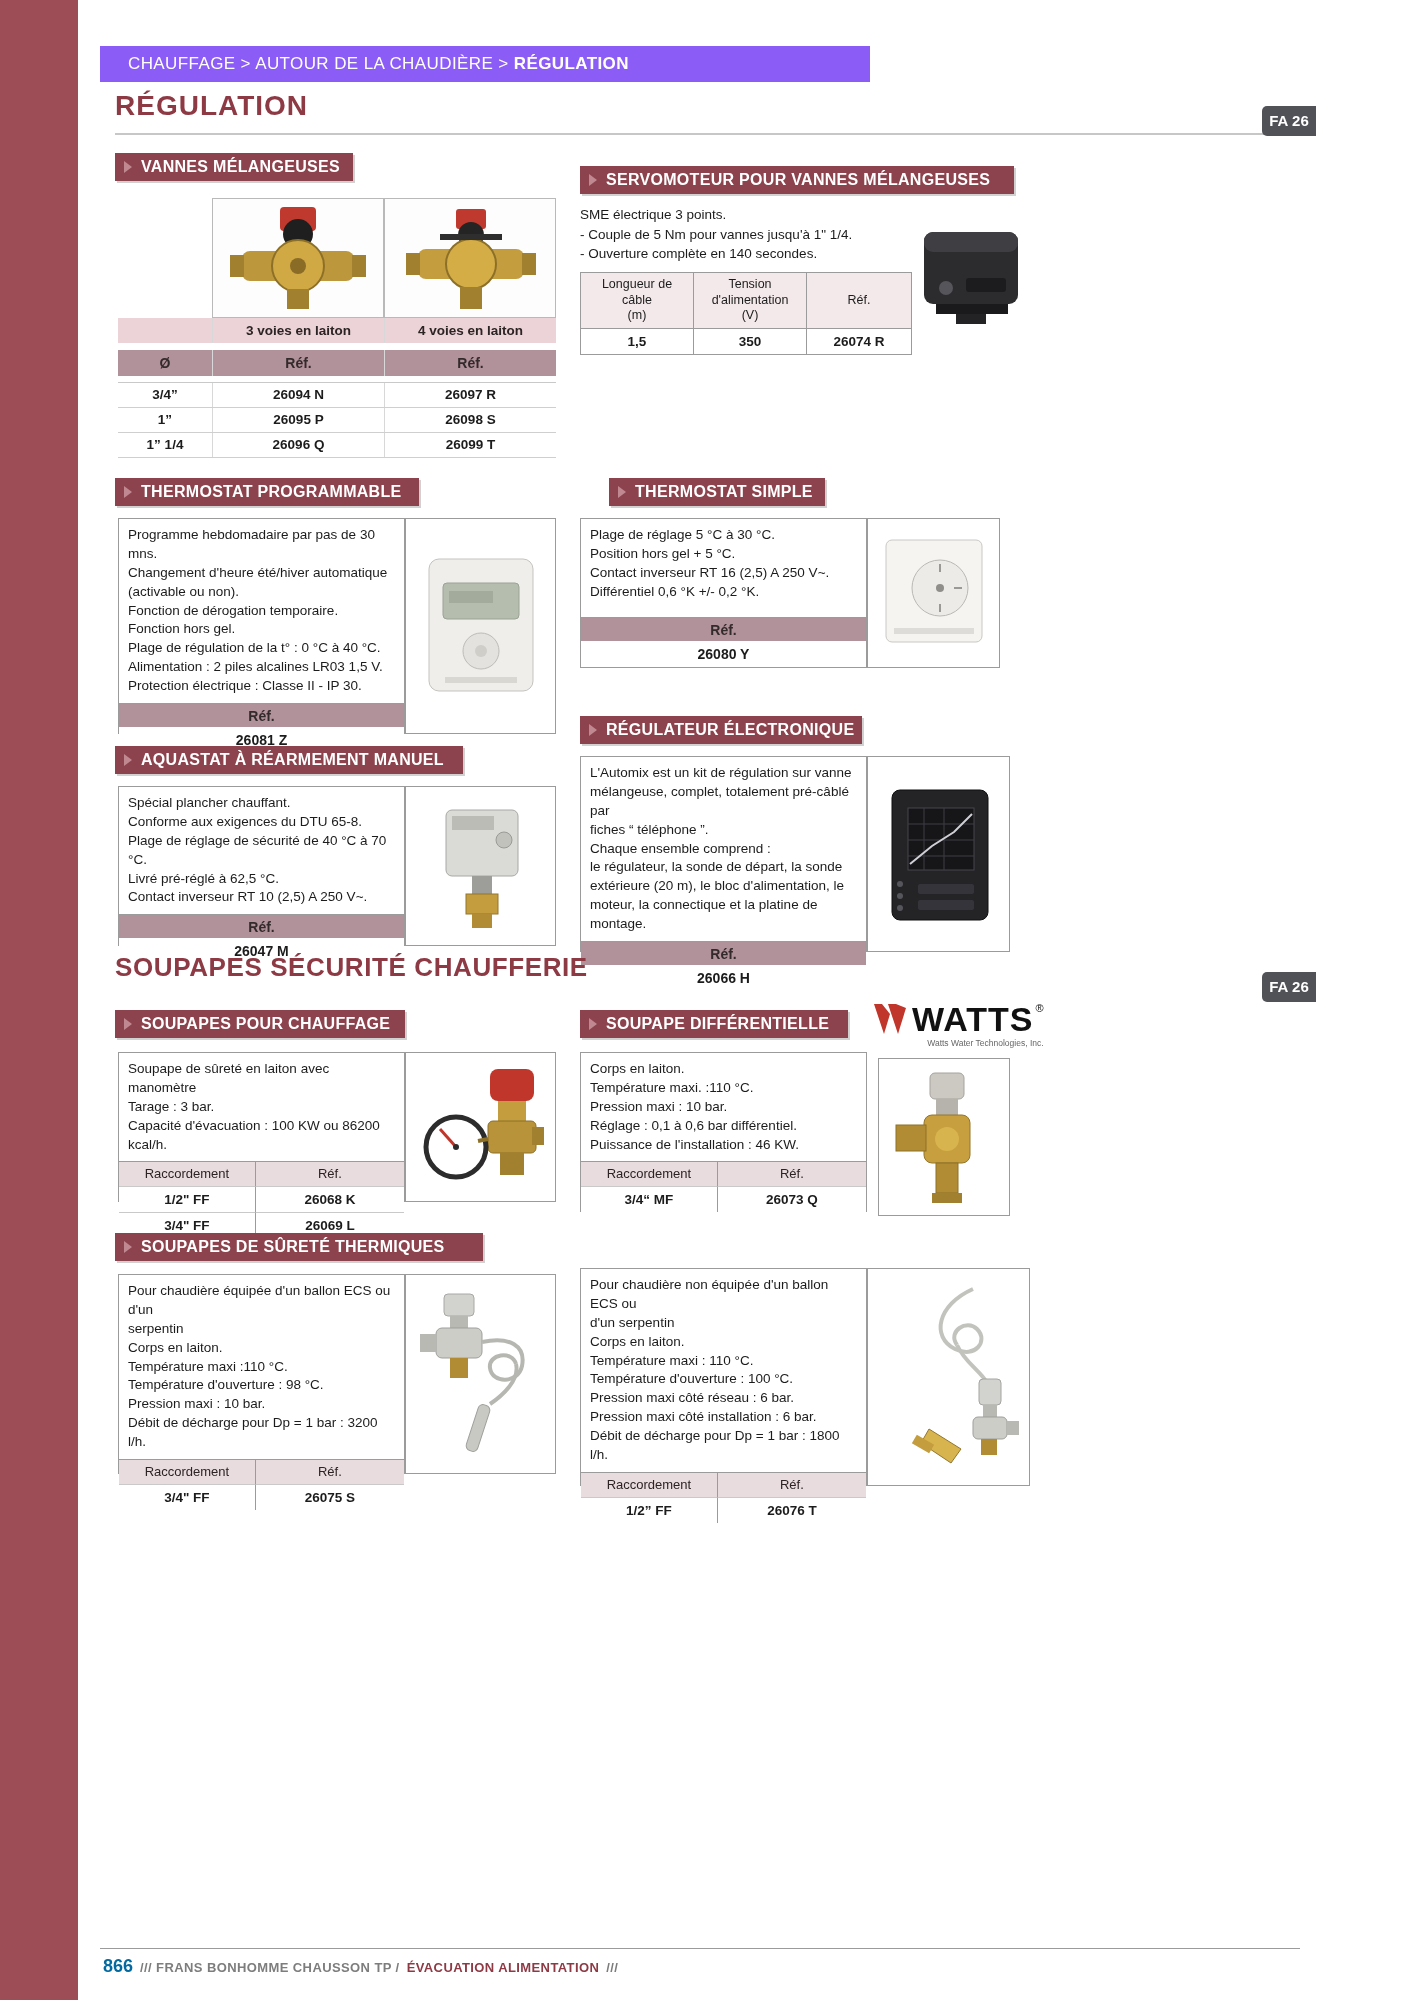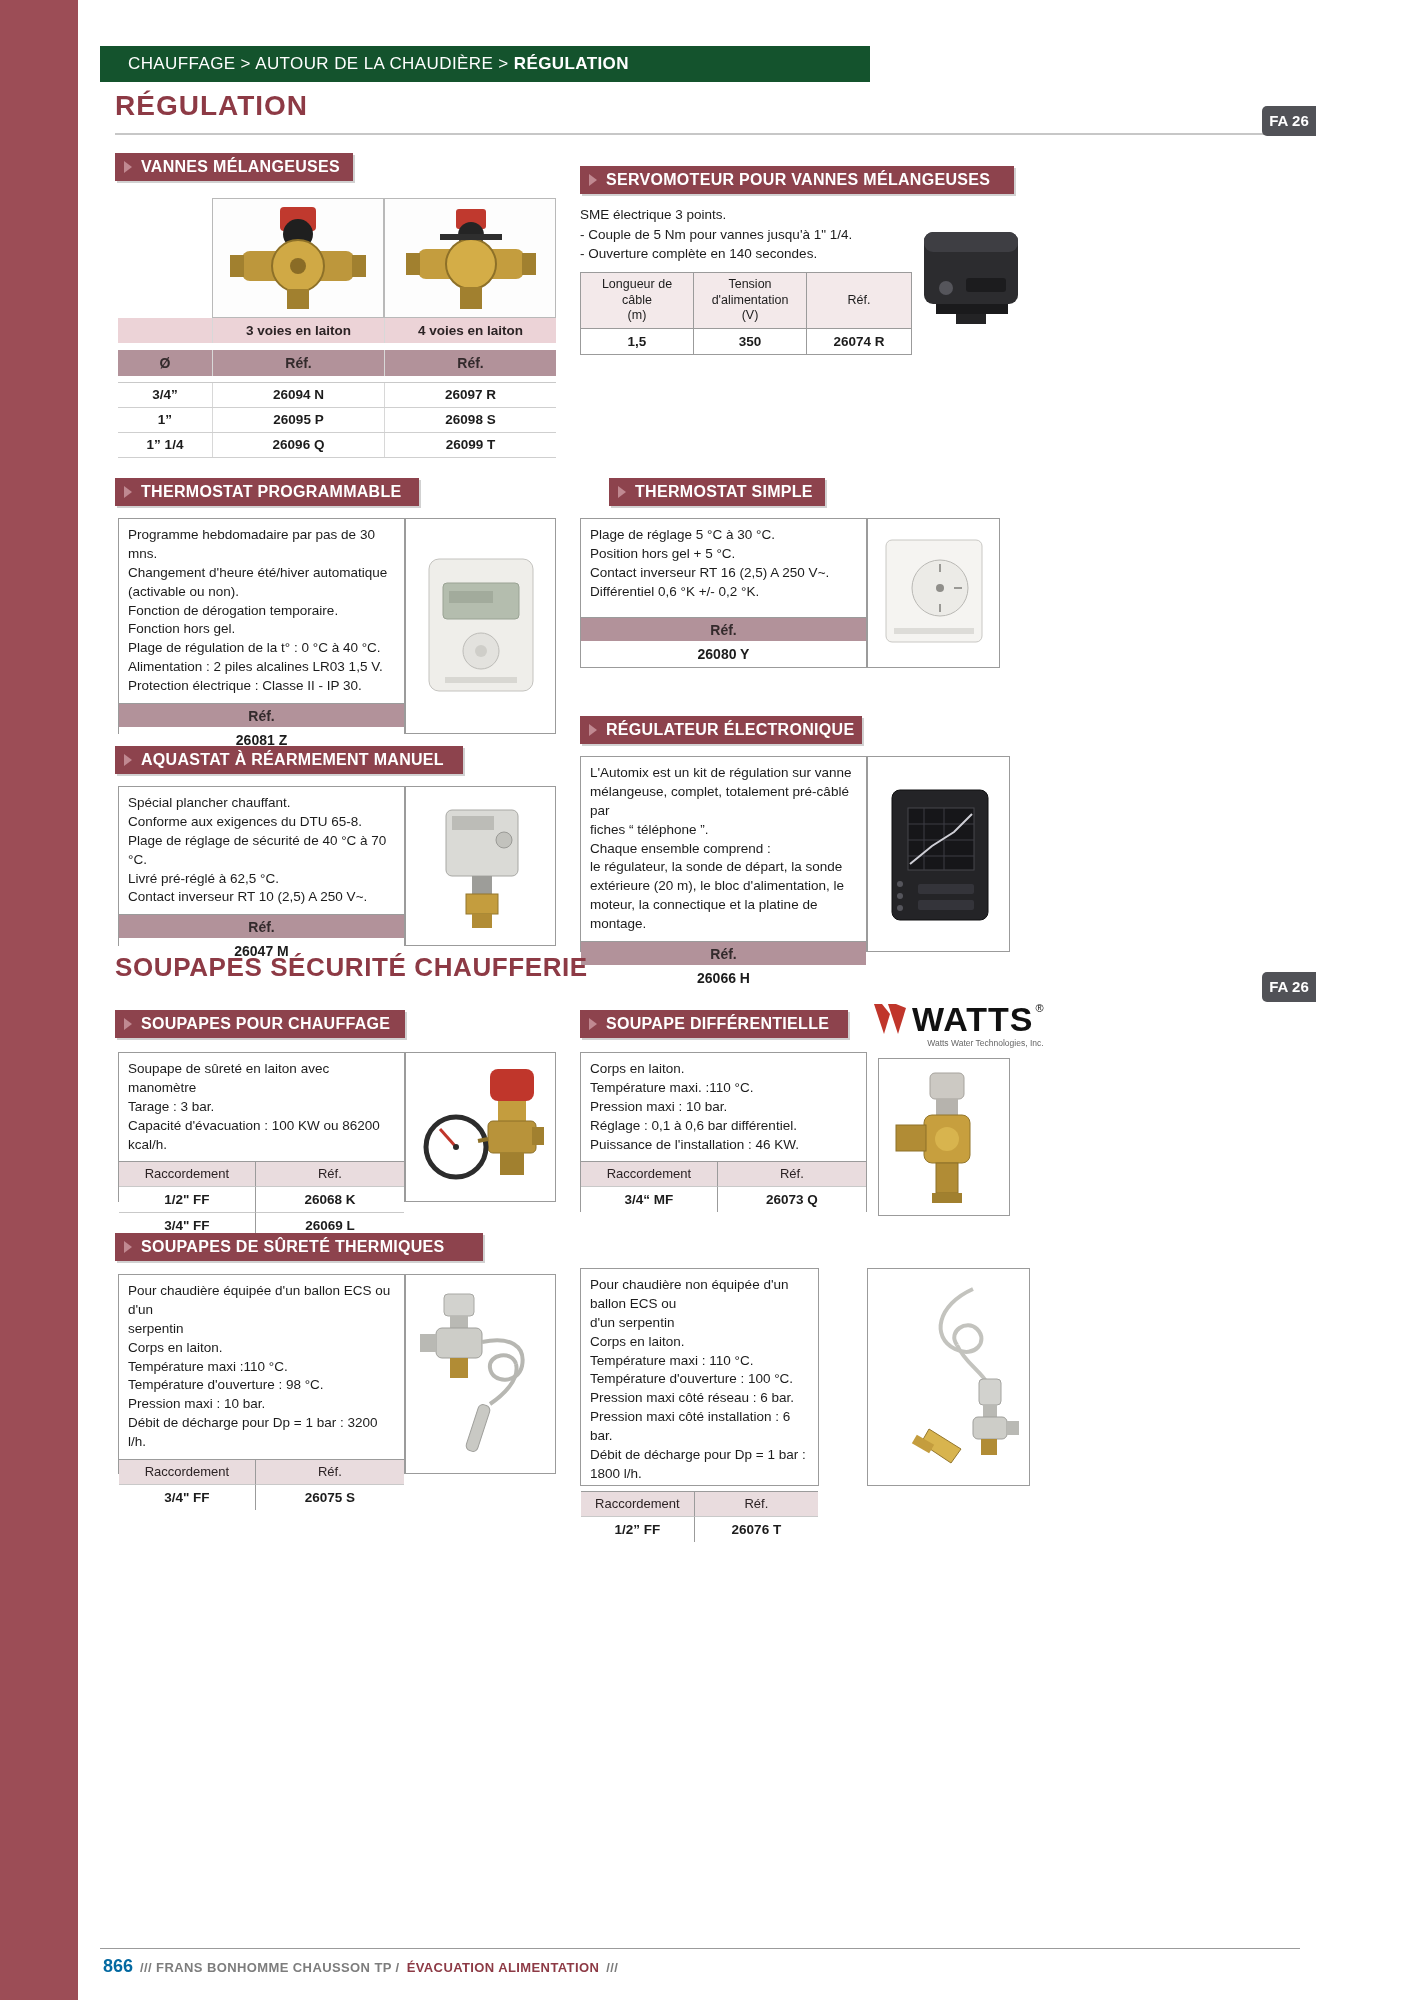--- a/index.html
+++ b/index.html
@@ -3,21 +3,21 @@
 <meta charset="utf-8">
 <style>
   * { margin:0; padding:0; box-sizing:border-box; }
   html,body { background:#e9e9e9; }
   body { font-family:"Liberation Sans", sans-serif; color:#1c1c1c; }
   .page { position:relative; width:1415px; height:2000px; background:#ffffff; overflow:hidden; margin:0 auto; }
   .abs { position:absolute; }
 
   .leftbar { left:0; top:0; width:78px; height:2000px; background:#9c4d56; }
 
-  .breadcrumb { left:100px; top:46px; width:770px; height:36px; background:#14532d;
+  .breadcrumb { left:100px; top:46px; width:770px; height:36px; background:#8b5cf6;
     color:#fff; font-size:17px; line-height:36px; padding-left:28px; letter-spacing:.4px; }
   .breadcrumb .cur { font-weight:bold; }
 
   .page-title { left:115px; top:90px; font-size:28px; font-weight:bold; color:#8d3a45; letter-spacing:1px; }
   .title-rule { left:115px; top:133px; width:1185px; height:2px; background:#c7c7c7; }
 
   .fa-badge { width:54px; height:30px; background:#515257; color:#fff; font-weight:bold;
     font-size:15px; text-align:center; line-height:30px; border-radius:5px 0 0 5px; }
 
   .ribbon { height:28px; background:#8d434d; color:#fff; font-weight:bold; font-size:16px;
@@ -428,21 +428,21 @@
       <rect x="36" y="32" width="18" height="12" fill="#b9b9b4"></rect>
       <rect x="22" y="44" width="46" height="30" rx="6" fill="#cdcdc8" stroke="#9f9f9b"></rect>
       <rect x="6" y="50" width="16" height="18" fill="#b9b9b4"></rect>
       <rect x="36" y="74" width="18" height="20" fill="#b18c35"></rect>
       <path d="M68 58 C 96 52, 112 62, 108 82 C 104 100, 78 100, 76 84 C 74 70, 98 66, 102 80" fill="none" stroke="#b7b7b2" stroke-width="4"></path>
       <path d="M102 80 C 106 96, 88 112, 76 120" fill="none" stroke="#b7b7b2" stroke-width="4"></path>
       <rect x="58" y="120" width="12" height="48" rx="5" fill="#c9c9c4" stroke="#9f9f9b" transform="rotate(18 64 144)"></rect>
     </svg>
   </div>
 
-  <div class="abs infobox" style="left:580px; top:1268px; width:239px; height:218px;">
+  <div class="abs infobox" style="left:580px; top:1268px; width:287px; height:218px;">
     <div class="desc">Pour chaudière non équipée d'un ballon ECS ou
 d'un serpentin
 Corps en laiton.
 Température maxi : 110 °C.
 Température d'ouverture : 100 °C.
 Pression maxi côté réseau : 6 bar.
 Pression maxi côté installation : 6 bar.
 Débit de décharge pour Dp = 1 bar : 1800 l/h.</div>
     <div class="mini-table">
       <div class="mt-head">

